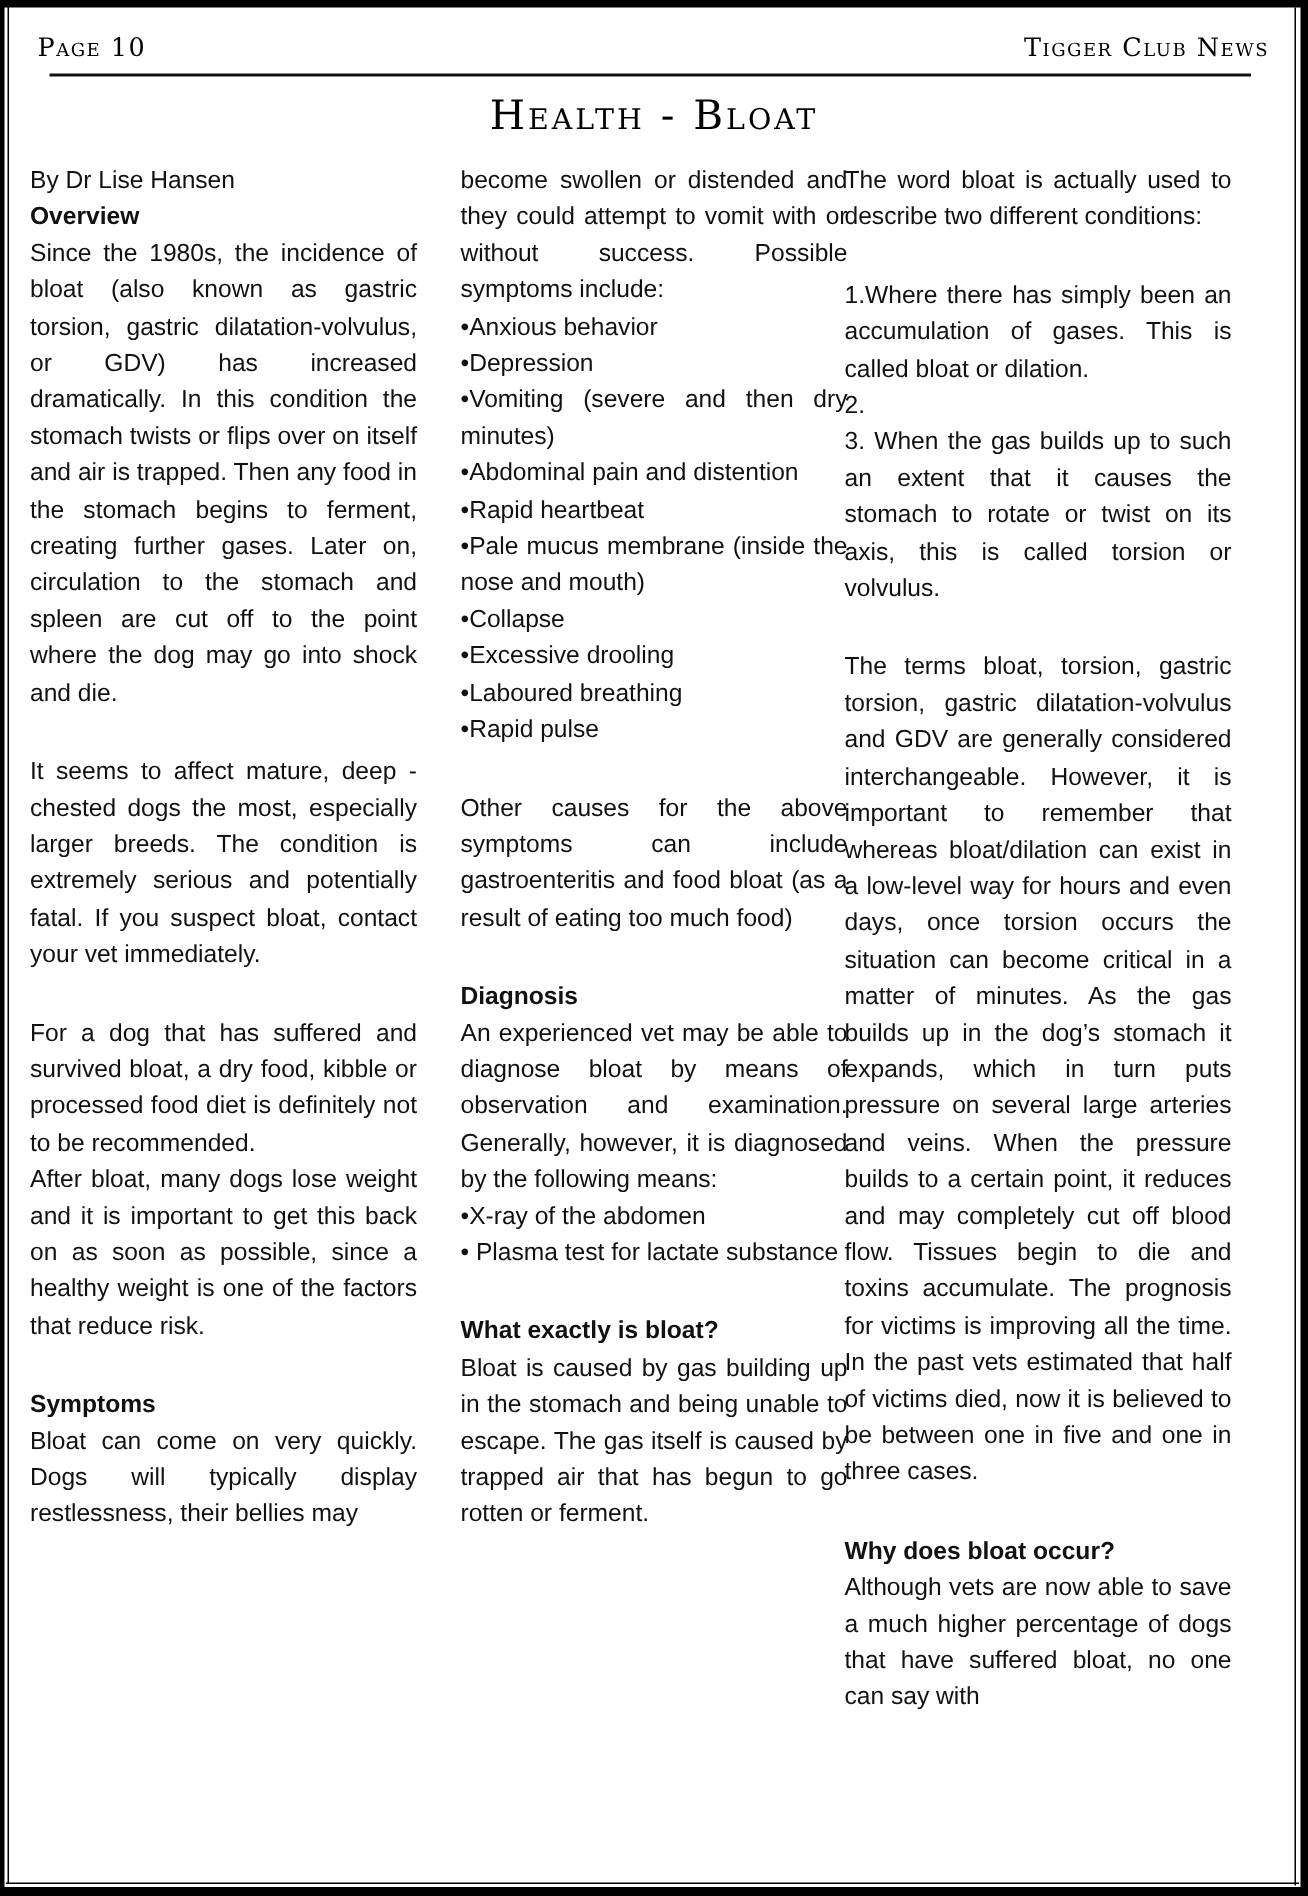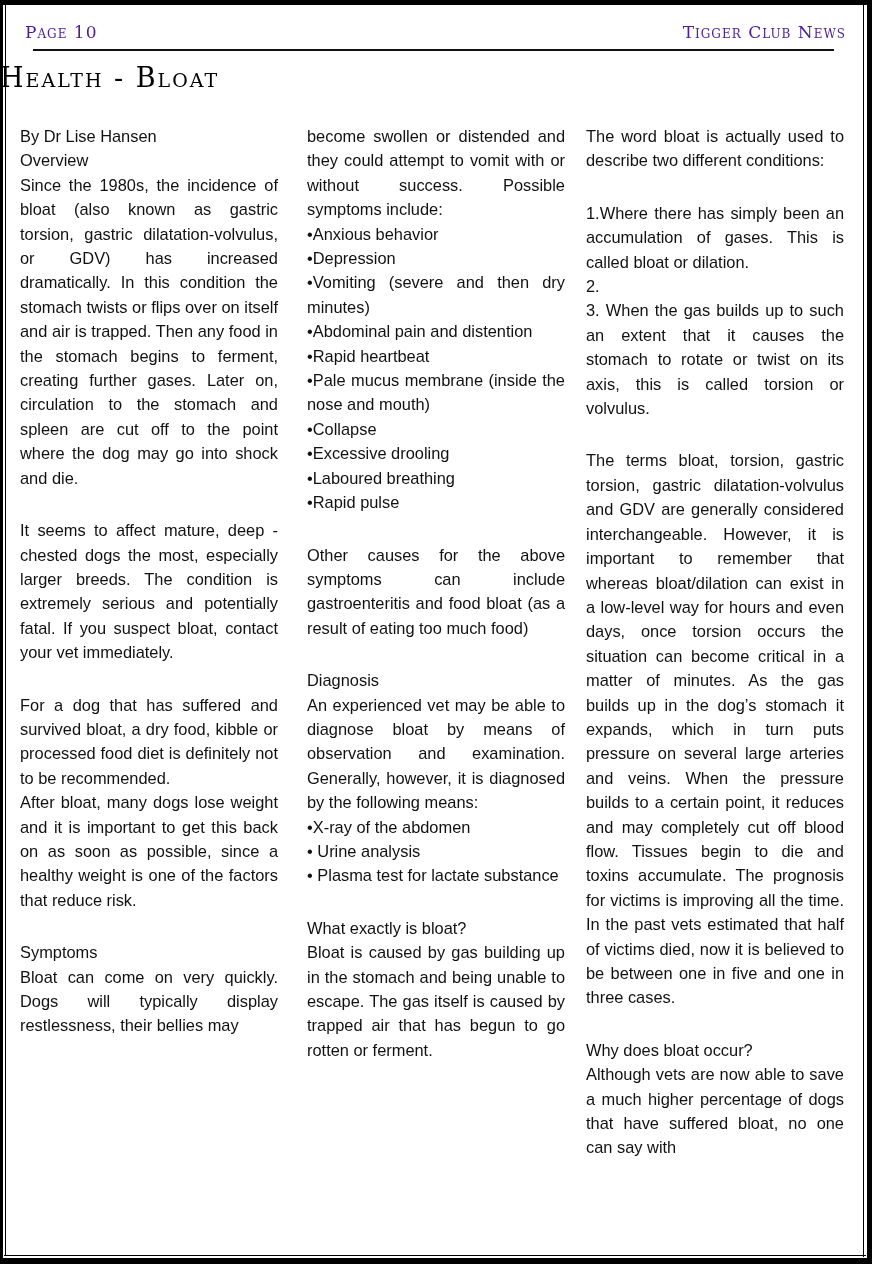--- a/index.html
+++ b/index.html
@@ -12,42 +12,42 @@
   .border-bottom { position: absolute; left: 0; bottom: 0; width: 872px; height: 6px; background: #000; }
   .border-bottom-inner { position: absolute; left: 4px; bottom: 8px; width: 862px; height: 1px; background: #000; }
   .border-left { position: absolute; left: 0; top: 0; width: 3px; height: 1264px; background: #000; }
   .border-left-inner { position: absolute; left: 5px; top: 0; width: 1px; height: 1256px; background: #000; }
   .border-right { position: absolute; right: 0; top: 0; width: 5px; height: 1264px; background: #000; }
   .border-right-inner { position: absolute; right: 8px; top: 5px; width: 1px; height: 1252px; background: #000; }
 
   .header-left, .header-right {
     position: absolute; top: 22px;
     font-family: "DejaVu Serif", serif; font-variant: small-caps;
-    font-size: 17px; letter-spacing: 1px; color: #4c1d95;
+    font-size: 17px; letter-spacing: 1px; color: #000000;
   }
   .header-left { left: 25px; }
   .header-right { right: 26px; }
   .header-rule { position: absolute; left: 33px; top: 49px; width: 801px; height: 2px; background: #111; }
   .title {
-    position: absolute; left: 0; top: 62px; width: 872px; 
+    position: absolute; left: 0; top: 62px; width: 872px; text-align: center;
     font-family: "DejaVu Serif", serif; font-variant: small-caps;
     font-size: 27px; letter-spacing: 2px; color: #000;
   }
 
   .col {
     position: absolute; top: 108px; width: 258px;
     font-family: "Liberation Sans", sans-serif; font-size: 16.4px; line-height: 24.4px;
-    color: #111; text-align: justify; margin-top: 16px;
+    color: #111; text-align: justify;
   }
   .col1 { left: 20px; }
   .col2 { left: 307px; }
-  .col3 { left: 586px; }
+  .col3 { left: 563px; }
   .col p { margin: 0; }
   .col .gap { height: 28px; }
-  .col .heading { font-weight: normal; }
+  .col .heading { font-weight: bold; }
   .bullet::before { content: "\2022"; }
   .plain { text-align: left; }
 </style>
 </head>
 <body>
 
 <div class="frame">
   <div class="border-top"></div>
   <div class="border-bottom"></div>
   <div class="border-bottom-inner"></div>
@@ -87,21 +87,20 @@
     <p class="bullet">Collapse</p>
     <p class="bullet">Excessive drooling</p>
     <p class="bullet">Laboured breathing</p>
     <p class="bullet">Rapid pulse</p>
     <div class="gap"></div>
     <p>Other causes for the above symptoms can include gastroenteritis and food bloat (as a result of eating too much food)</p>
     <div class="gap"></div>
     <p class="heading">Diagnosis</p>
     <p>An experienced vet may be able to diagnose bloat by means of observation and examination. Generally, however, it is diagnosed by the following means:</p>
     <p class="bullet plain">X-ray of the abdomen</p>
-    <p class="bullet plain"> Urine analysis</p>
     <p class="bullet"> Plasma test for lactate substance</p>
     <div class="gap"></div>
     <p class="heading">What exactly is bloat?</p>
     <p>Bloat is caused by gas building up in the stomach and being unable to escape. The gas itself is caused by trapped air that has begun to go rotten or ferment.</p>
   </div>
 
   <div class="col col3">
     <p>The word bloat is actually used to describe two different conditions:</p>
     <div class="gap"></div>
     <p>1.Where there has simply been an accumulation of gases. This is called bloat or dilation.</p>

